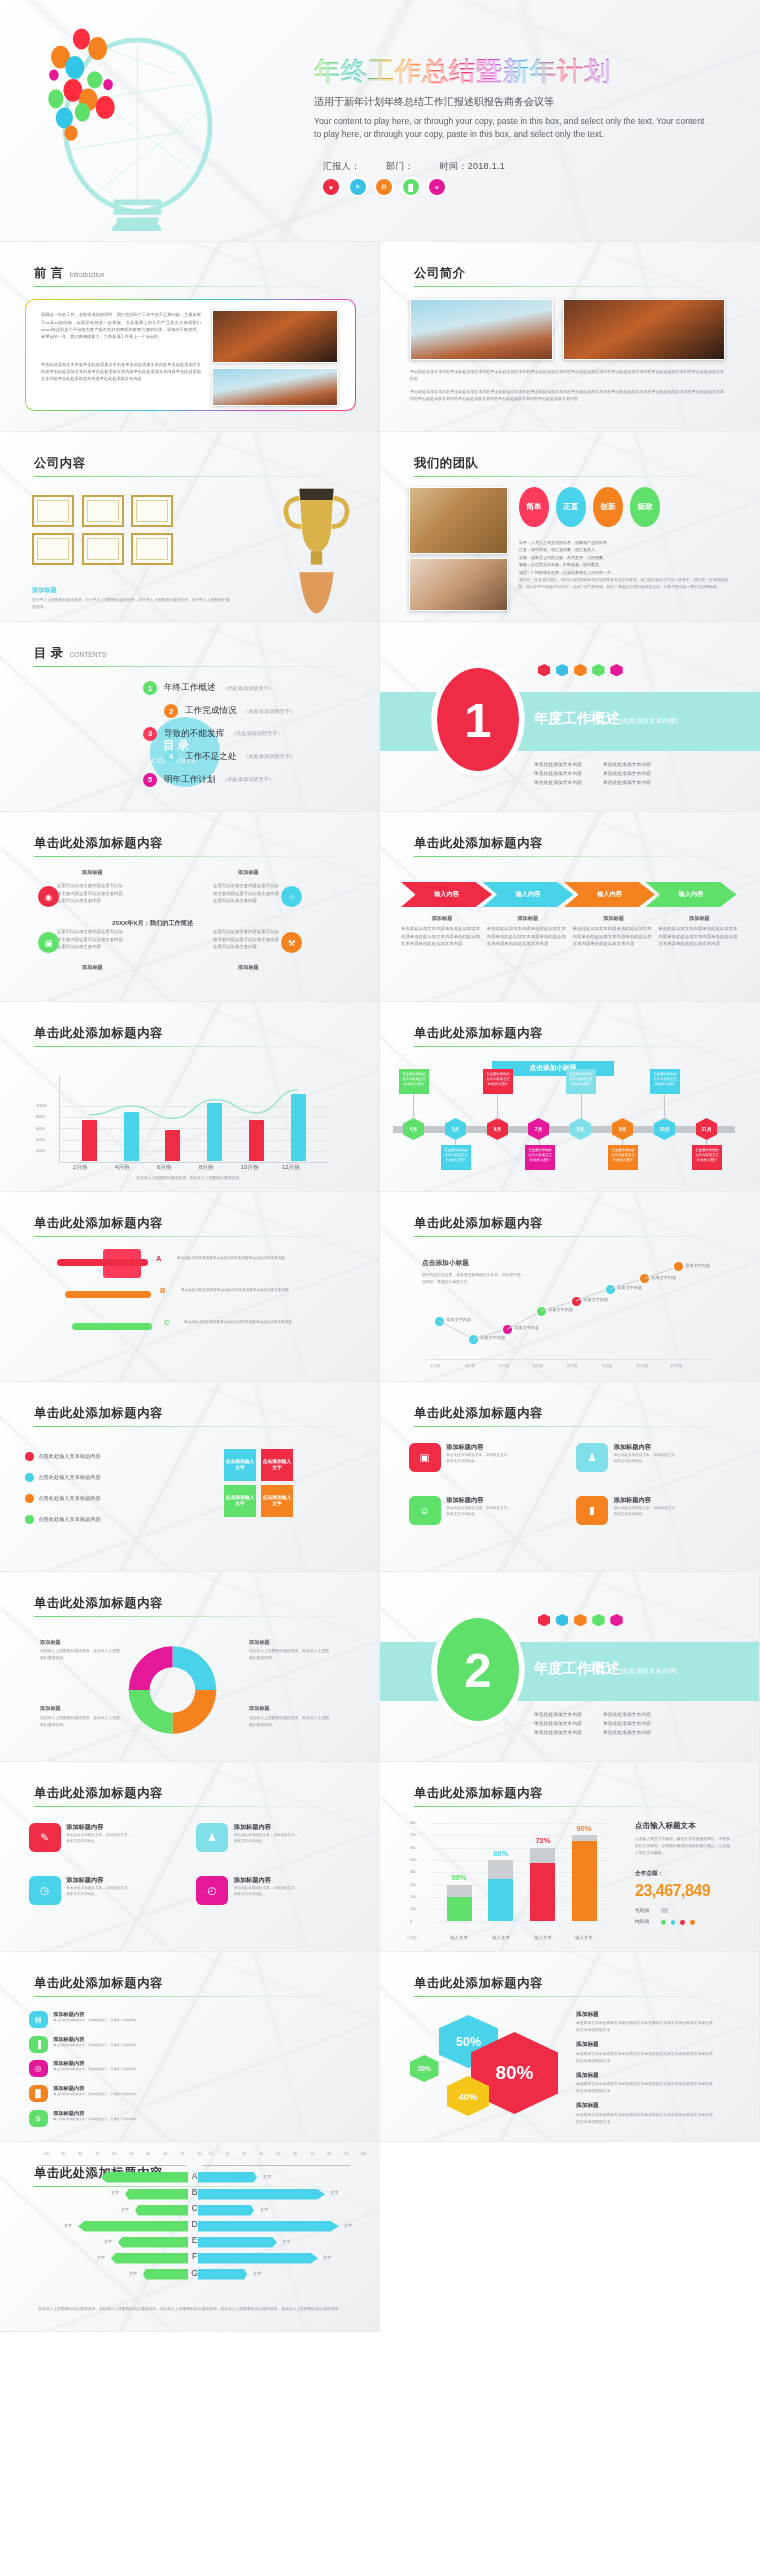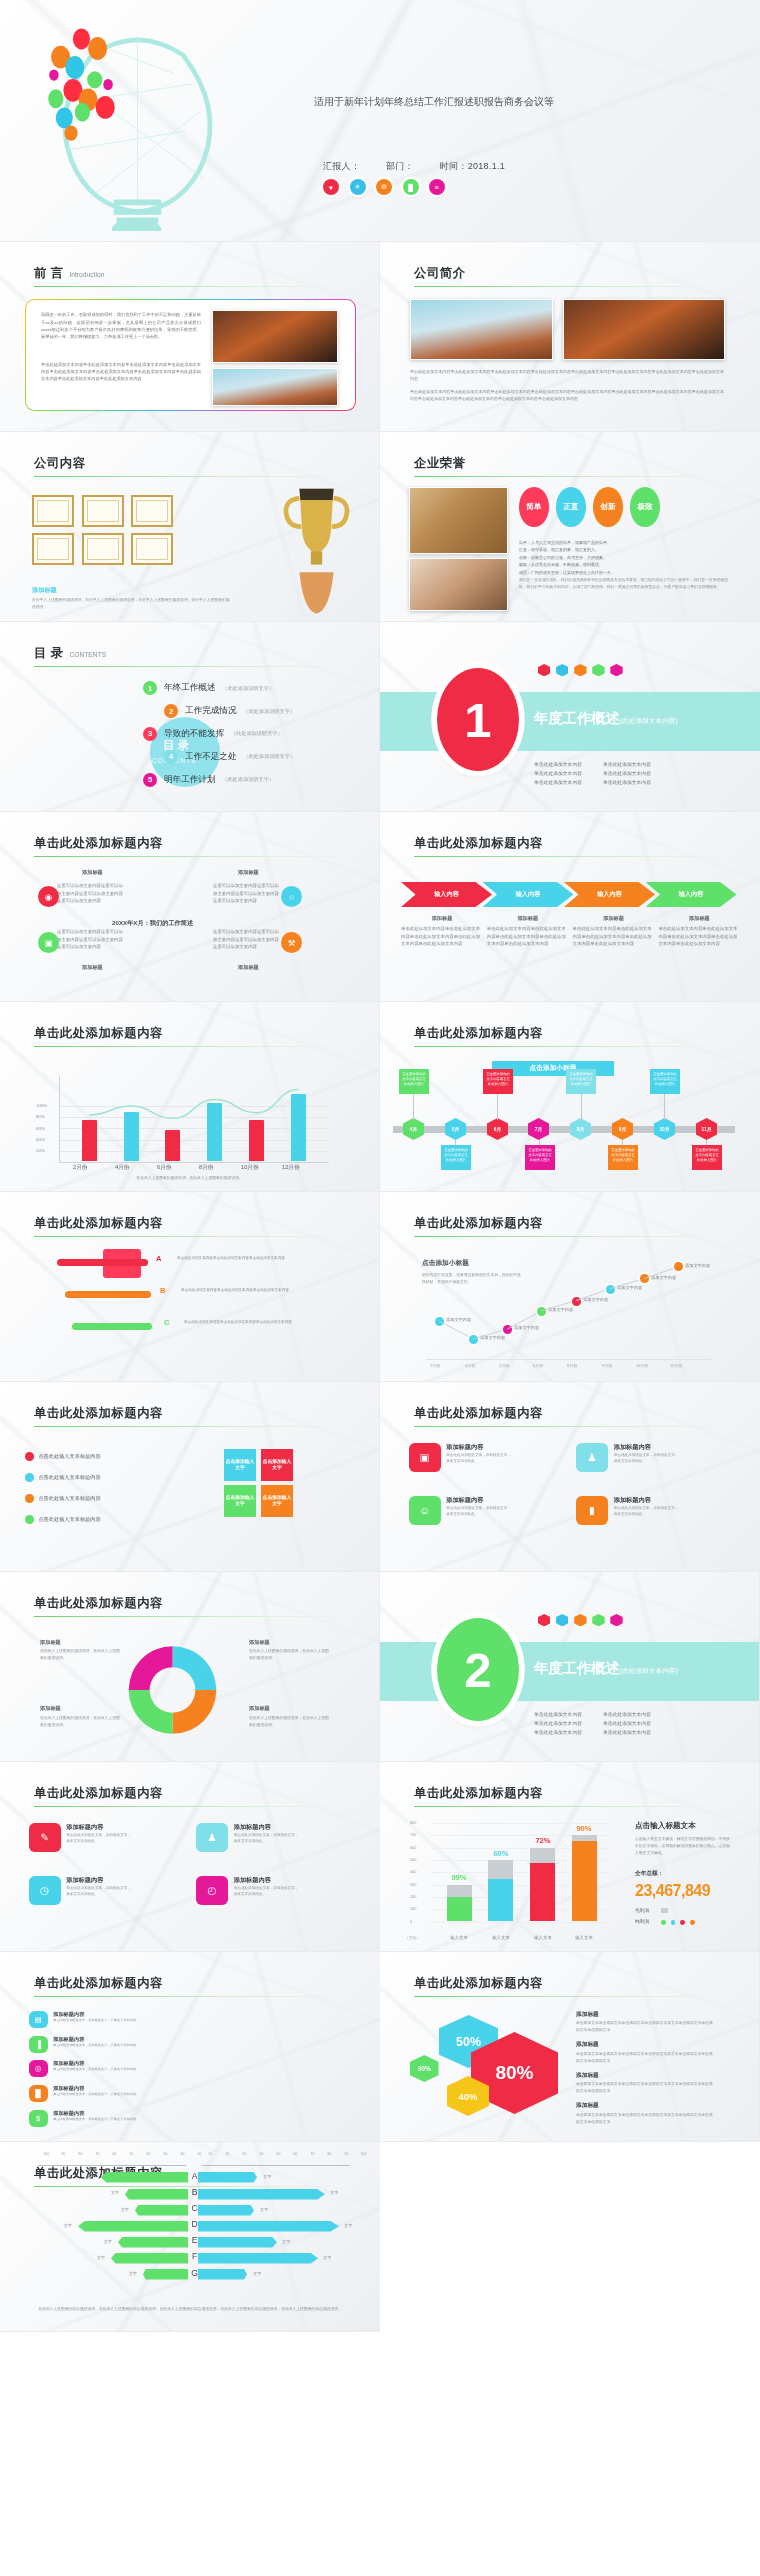--- a/index.html
+++ b/index.html
@@ -189,21 +189,23 @@
         <ellipse cx="42" cy="77" rx="10" ry="12" fill="#ff2d3f"></ellipse>
         <ellipse cx="24" cy="86" rx="8" ry="10" fill="#5fe06a"></ellipse>
         <ellipse cx="58" cy="87" rx="10" ry="12" fill="#f5821f"></ellipse>
         <ellipse cx="76" cy="95" rx="10" ry="12" fill="#ff2d3f"></ellipse>
         <ellipse cx="33" cy="106" rx="9" ry="11" fill="#31c5e8"></ellipse>
         <ellipse cx="52" cy="100" rx="8" ry="10" fill="#5fe06a"></ellipse>
         <ellipse cx="40" cy="122" rx="7" ry="8" fill="#f5821f"></ellipse>
       </g>
     </svg>
 
+    <div class="cov-title">年终工作总结暨新年计划</div>
     <div class="cov-sub">适用于新年计划年终总结工作汇报述职报告商务会议等</div>
+    <div class="cov-en">Your content to play here, or through your copy, paste in this box, and select only the text. Your content to play here, or through your copy, paste in this box, and select only the text.</div>
     <div class="cov-meta">
       <span>汇报人：</span>
       <span>部门：</span>
       <span>时间：2018.1.1</span>
     </div>
     <div class="cov-icons" id="cover-icons">
         <div class="cic" style="background:#ef2b46">♥</div>
         <div class="cic" style="background:#3ac0e7">☀</div>
         <div class="cic" style="background:#f5821f">⚙</div>
         <div class="cic" style="background:#5fe06a">█</div>
@@ -262,21 +264,21 @@
       <path d="M30 18 q-16 2 -14 16 q2 14 16 14" fill="none" stroke="#d9b24a" stroke-width="5"></path>
       <path d="M66 18 q16 2 14 16 q-2 14 -16 14" fill="none" stroke="#d9b24a" stroke-width="5"></path>
       <rect x="42" y="74" width="12" height="14" fill="#c9a23d"></rect>
       <path d="M30 96 h36 q-4 40 -18 44 q-14 -4 -18 -44Z" fill="#e09a5a"></path>
     </svg>
     <div style="position:absolute; left:32px; top:154px; font-size:6.2px; font-weight:bold; color:#49d3ea;">添加标题</div>
     <div class="tiny2" style="position:absolute; left:32px; top:165px; width:200px;">百分率入上述图表的描述说明，百分率入上述图表的描述说明，百分率入上述图表的描述说明，百分率入上述图表的描述说明。</div>
   </div>
 
   <div class="slide w-half r">
-    <div class="s-title">企业荣誉</div>
+    <div class="s-title">我们的团队</div>
     <div class="s-rule"></div>
     <div class="ph team" style="left:28.5px; top:55px; width:99px; height:67px;"></div>
     <div class="ph hand" style="left:28.5px; top:126px; width:99px; height:53px;"></div>
     <div id="team-pills" style="position:absolute; left:139px; top:55px; display:flex; gap:7.6px;">
         <div class="tm-pill" style="background:#ff3b5c">简单</div>
         <div class="tm-pill" style="background:#49d3ea">正直</div>
         <div class="tm-pill" style="background:#f5821f">创新</div>
         <div class="tm-pill" style="background:#5fe06a">极致</div>
       </div>
     <div id="team-lines" style="position:absolute; left:139px; top:107px; width:215px;">

